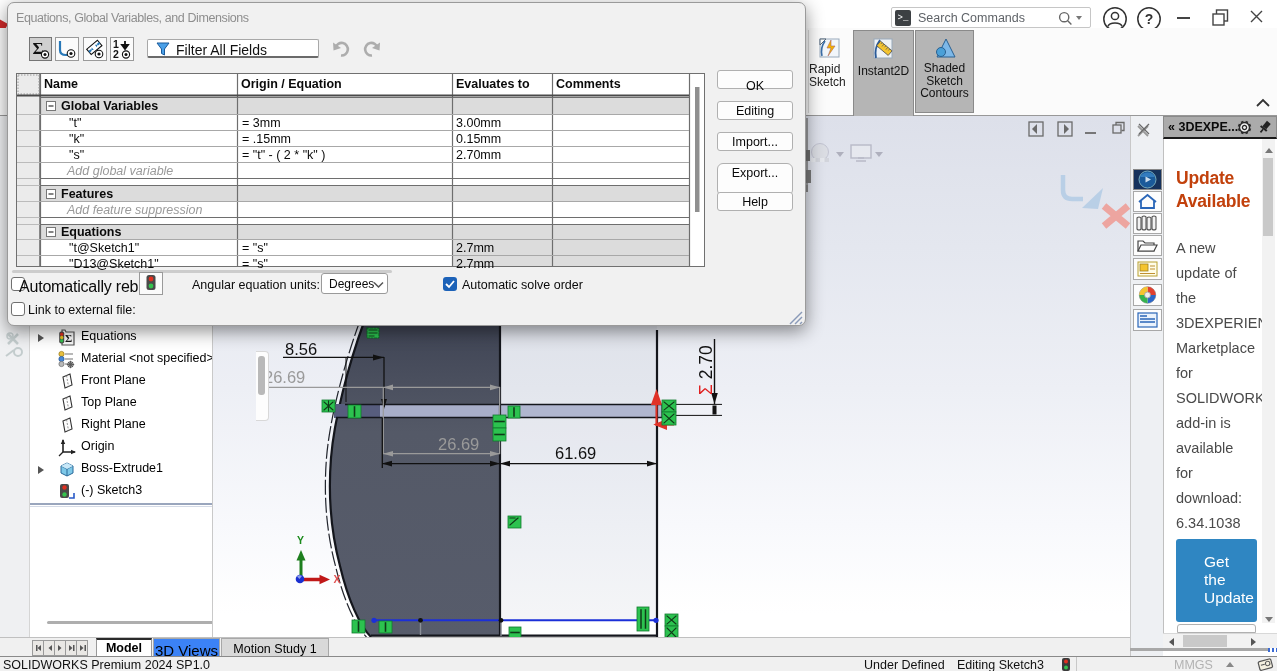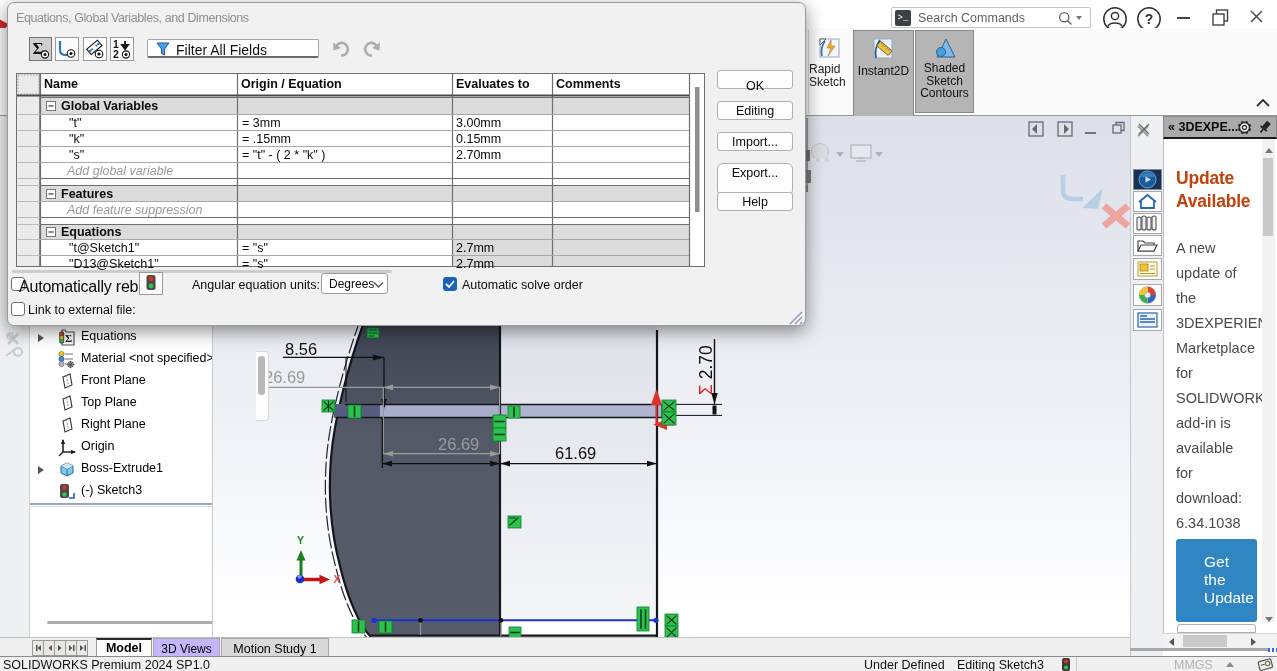--- a/index.html
+++ b/index.html
@@ -352,21 +352,21 @@
         <rect x="4" y="5" width="1.5" height="6"></rect>
         <path d="M20,5 L16.5,8 L20,11 Z"></path>
         <path d="M26,5 L29.5,8 L26,11 Z"></path>
         <path d="M37,5 L40.5,8 L37,11 Z"></path>
         <rect x="41" y="5" width="1.5" height="6"></rect>
         <path d="M48,5 L51.5,8 L48,11 Z"></path>
         <rect x="52.5" y="5" width="1.5" height="6"></rect>
       </g>
   </svg>
   <div class="abs" style="left:96px;top:0;width:56px;height:21px;background:#fff;border-top:2px solid #2a2a2a;border-left:1px solid #999;border-right:1px solid #999;text-align:center;font-size:12.5px;font-weight:bold;padding-top:1px">Model</div>
-  <div class="abs" style="left:153px;top:0;width:67px;height:21px;background:#c4b5fd;border:1px solid #a8a8a8;border-bottom:none;text-align:center;font-size:12px;padding-top:3px">3D Views</div>
+  <div class="abs" style="left:153px;top:0;width:67px;height:21px;background:#3b82f6;border:1px solid #a8a8a8;border-bottom:none;text-align:center;font-size:15px;padding-top:3px">3D Views</div>
   <div class="abs" style="left:221px;top:0;width:108px;height:21px;background:#d9d9d9;border:1px solid #a8a8a8;border-bottom:none;text-align:center;font-size:12.5px;padding-top:3px">Motion Study 1</div>
 </div>
 
 <div class="abs" style="left:0;top:656px;width:1277px;height:15px;background:#f0f0f0;border-top:1px solid #8a8a8a;font-size:12.5px;color:#111">
   <div class="abs" style="left:3px;top:1px">SOLIDWORKS Premium 2024 SP1.0</div>
   <div class="abs" style="left:864px;top:1px">Under Defined</div>
   <div class="abs" style="left:957px;top:1px">Editing Sketch3</div>
   <svg class="abs" style="left:1061px;top:1px" width="10" height="14">
       <rect x="1" y="0" width="8" height="13" rx="2" fill="#3a3a3a"></rect>
       <circle cx="5" cy="3.4" r="2" fill="#e03020"></circle>

